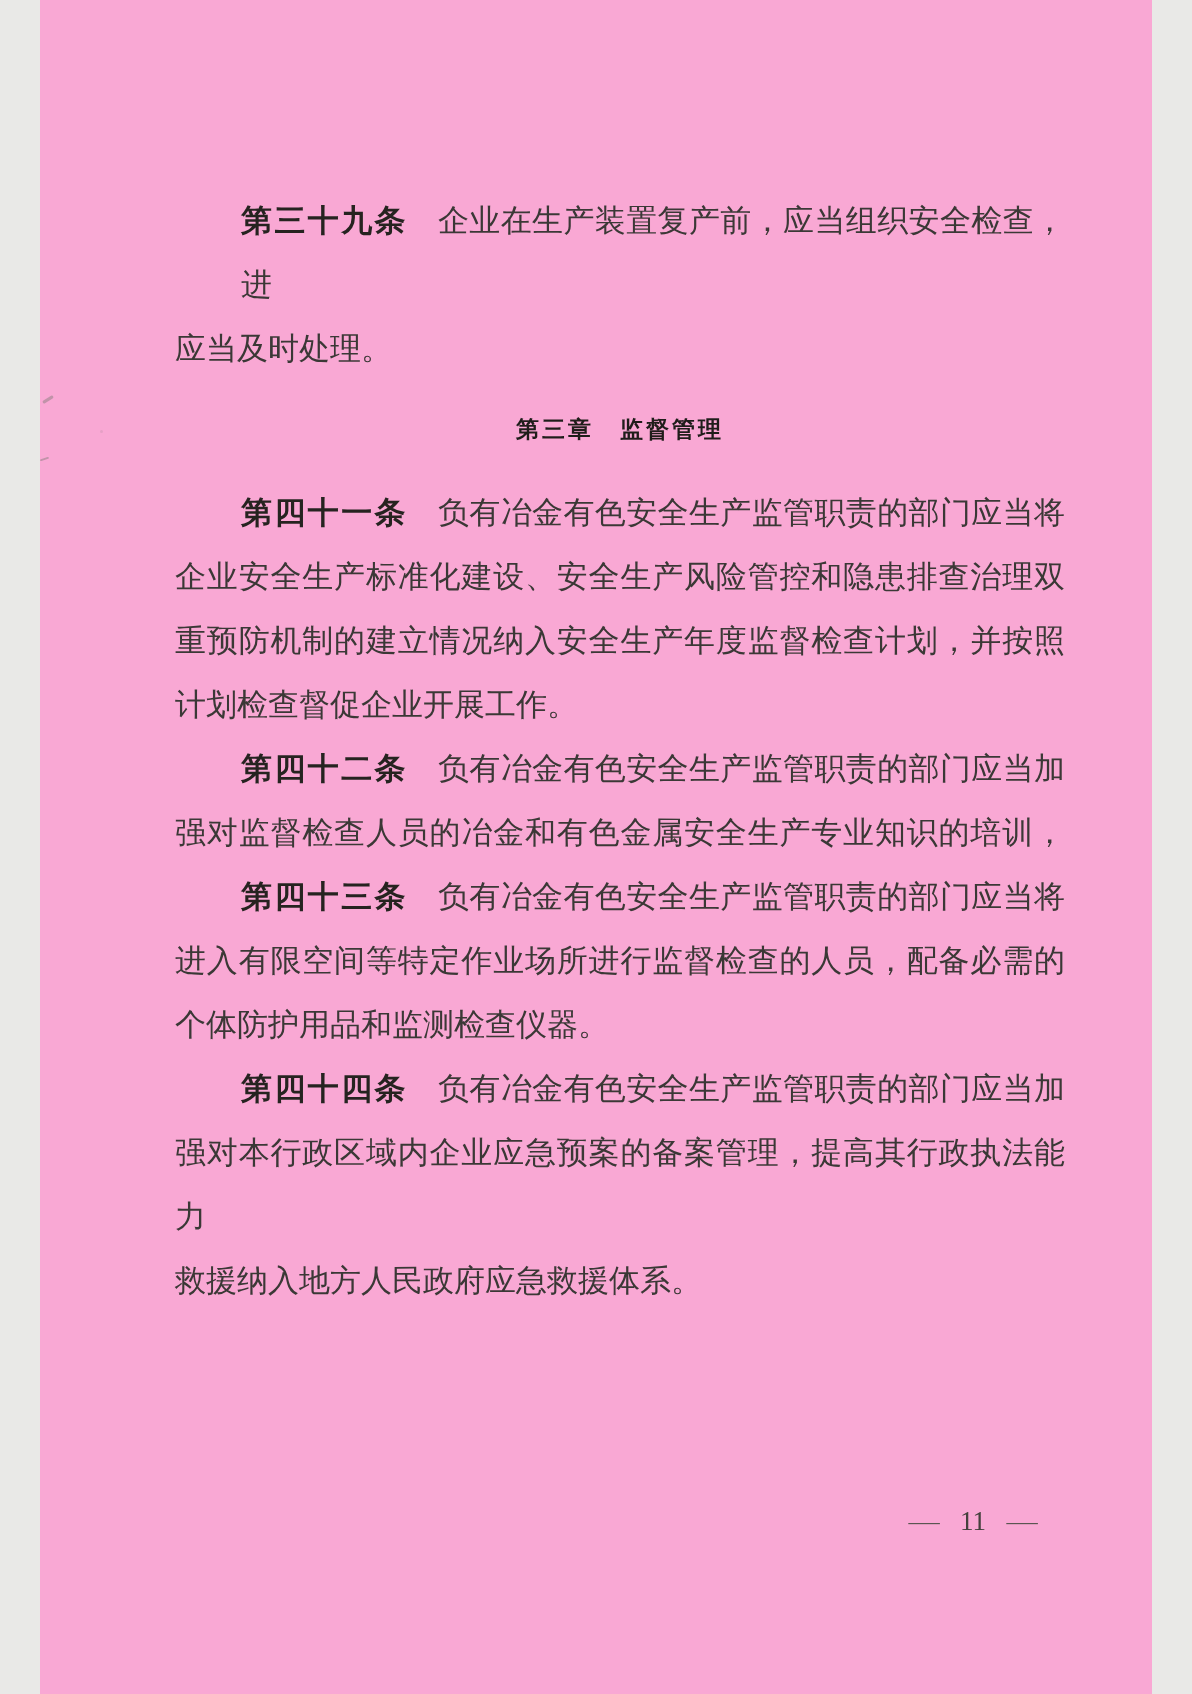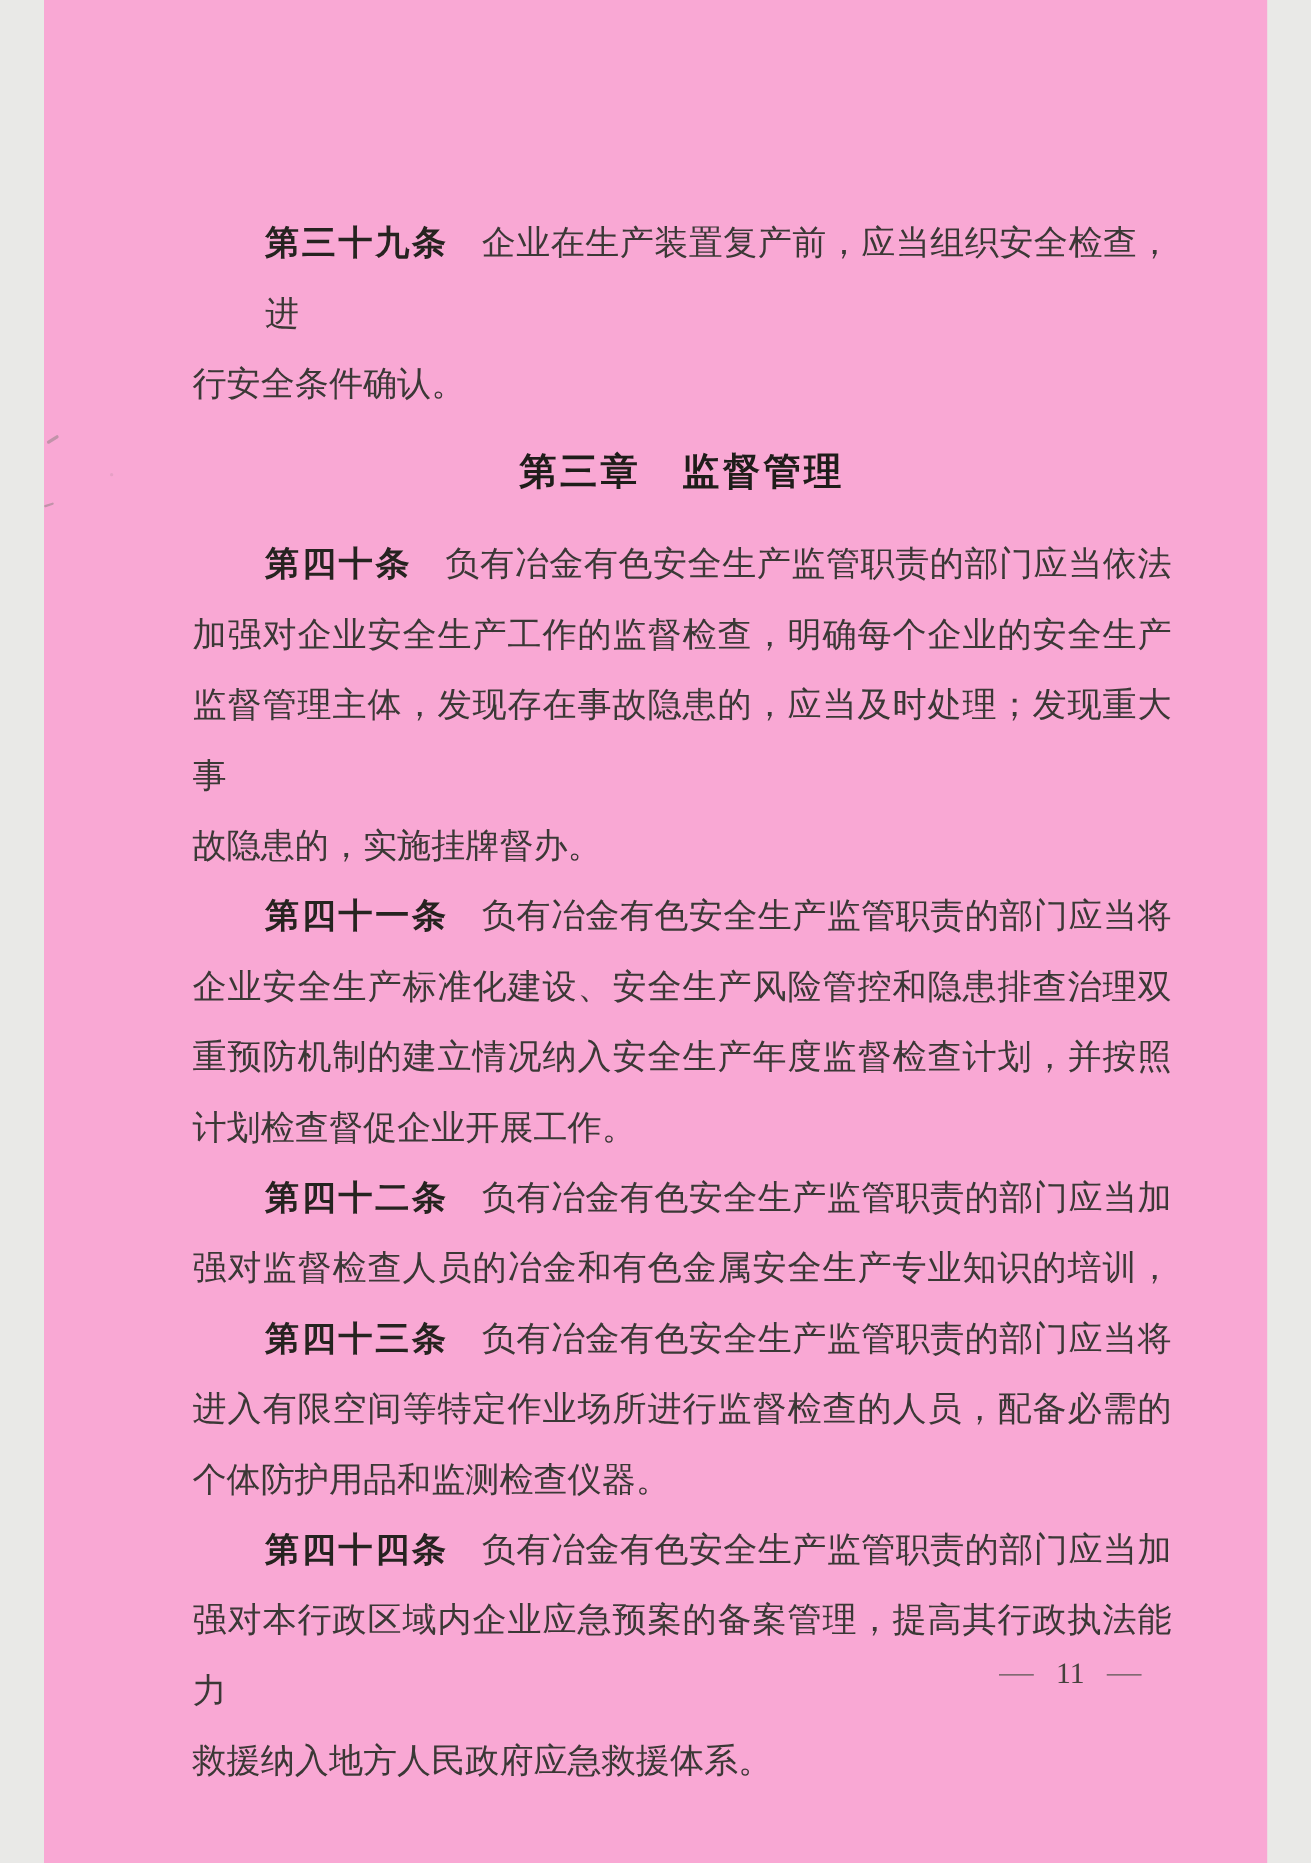--- a/index.html
+++ b/index.html
@@ -43,21 +43,21 @@
     font-weight: bold;
     color: #262320;
     margin-right: 30px;
     font-family: "Liberation Sans", "DejaVu Sans", sans-serif;
     letter-spacing: 2px;
   }
   .chapter {
     text-align: center;
     font-weight: bold;
     font-family: "Liberation Sans", "DejaVu Sans", sans-serif;
-    font-size: 34px;
+    font-size: 23px;
     color: #1f1d1a;
     line-height: 64px;
     margin-top: 16px;
     margin-bottom: 20px;
     letter-spacing: 3px;
   }
   .article {
     margin: 0;
   }
   .page-footer {
@@ -87,29 +87,23 @@
   .speck.s4 { left: 60px; top: 430px; width: 3px; height: 3px; opacity: .35; }
 </style>
 </head>
 <body>
 
 <div class="page">
 
   <div class="body-text">
       <div class="article">
         <div class="line fill first"><span class="artnum">第三十九条</span><span>企业在生产装置复产前，应当组织安全检查，进</span></div>
-        <div class="line last">行安全条件确认。</div>
+        <div class="line last">应当及时处理。</div>
       </div>
       <div class="chapter">第三章　监督管理</div>
-      <div class="article">
-        <div class="line fill first"><span class="artnum">第四十条</span><span>负有冶金有色安全生产监管职责的部门应当依法</span></div>
-        <div class="line fill">加强对企业安全生产工作的监督检查，明确每个企业的安全生产</div>
-        <div class="line fill">监督管理主体，发现存在事故隐患的，应当及时处理；发现重大事</div>
-        <div class="line last">故隐患的，实施挂牌督办。</div>
-      </div>
       <div class="article">
         <div class="line fill first"><span class="artnum">第四十一条</span><span>负有冶金有色安全生产监管职责的部门应当将</span></div>
         <div class="line fill">企业安全生产标准化建设、安全生产风险管控和隐患排查治理双</div>
         <div class="line fill">重预防机制的建立情况纳入安全生产年度监督检查计划，并按照</div>
         <div class="line last">计划检查督促企业开展工作。</div>
       </div>
       <div class="article">
         <div class="line fill first"><span class="artnum">第四十二条</span><span>负有冶金有色安全生产监管职责的部门应当加</span></div>
         <div class="line fill">强对监督检查人员的冶金和有色金属安全生产专业知识的培训，</div>
       </div>

